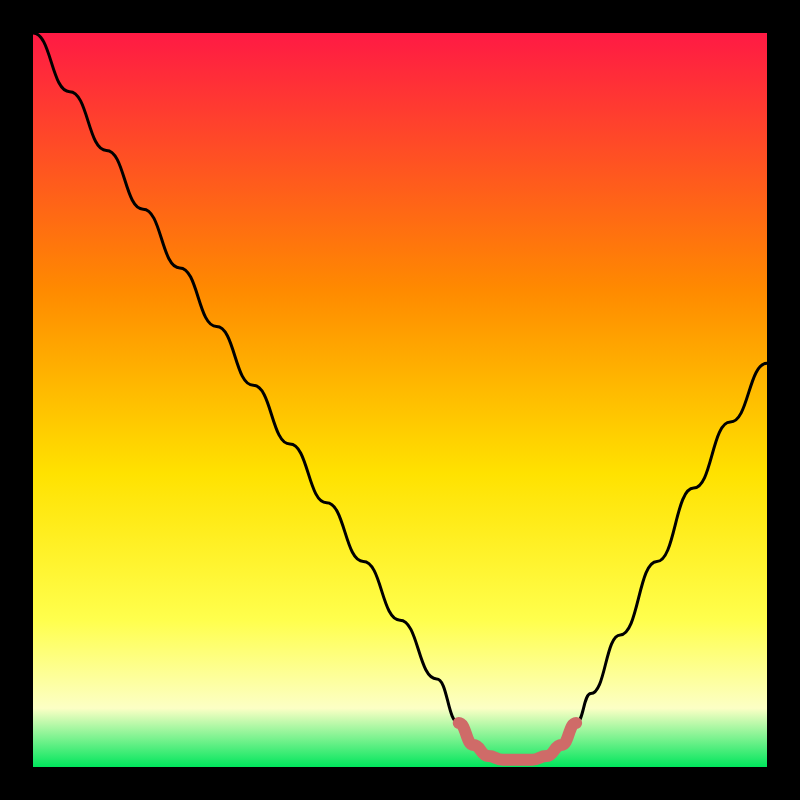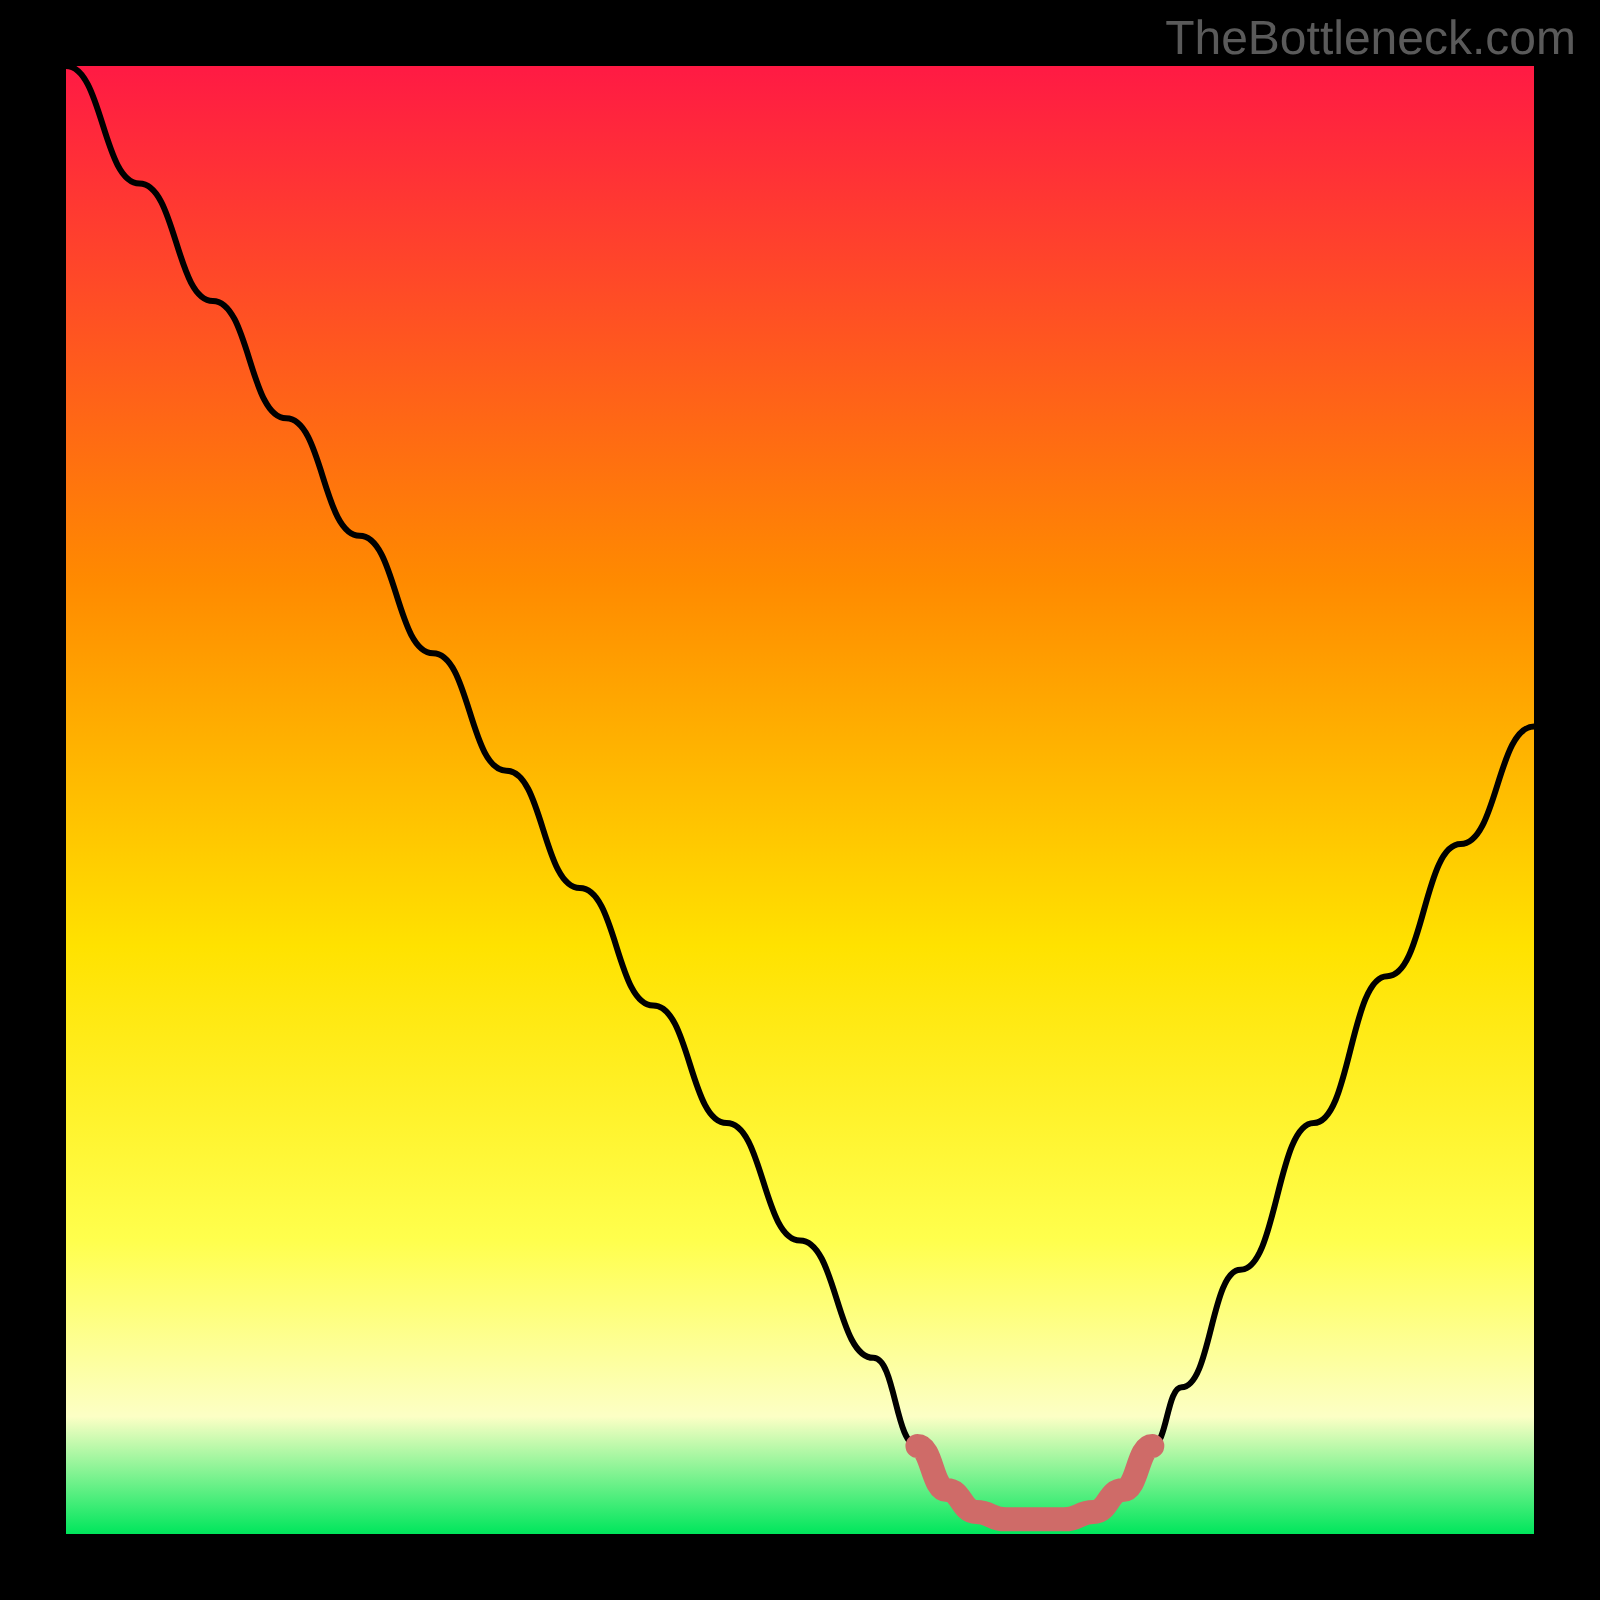--- a/index.html
+++ b/index.html
@@ -40,21 +40,20 @@
   }
   .highlight {
     stroke-linecap: round;
   }
 </style>
 </head>
 <body>
 
 <div class="container">
 
-  <div class="watermark">TheBottleneck.com</div>
 
   <div class="plot-area">
     <svg class="gradient-bg" viewBox="0 0 734 734" preserveAspectRatio="none">
       <defs>
         <linearGradient id="bg-grad" x1="0" y1="0" x2="0" y2="1">
           <stop id="g0" offset="0%" stop-color="#ff1a44"></stop>
           <stop id="g1" offset="35%" stop-color="#ff8a00"></stop>
           <stop id="g2" offset="60%" stop-color="#ffe200"></stop>
           <stop id="g3" offset="80%" stop-color="#ffff4d"></stop>
           <stop id="g4" offset="92%" stop-color="#fcffc5"></stop>

